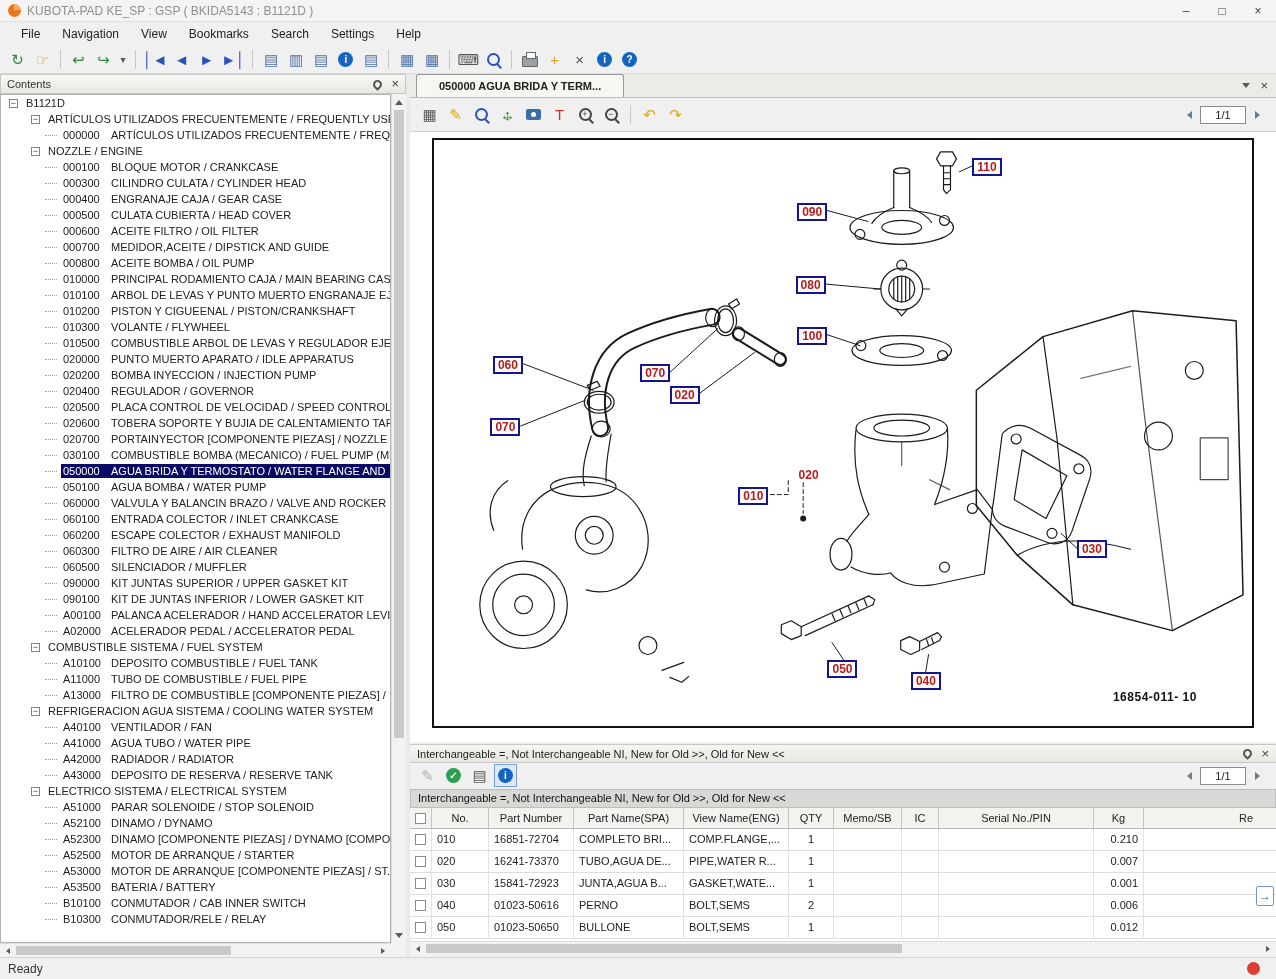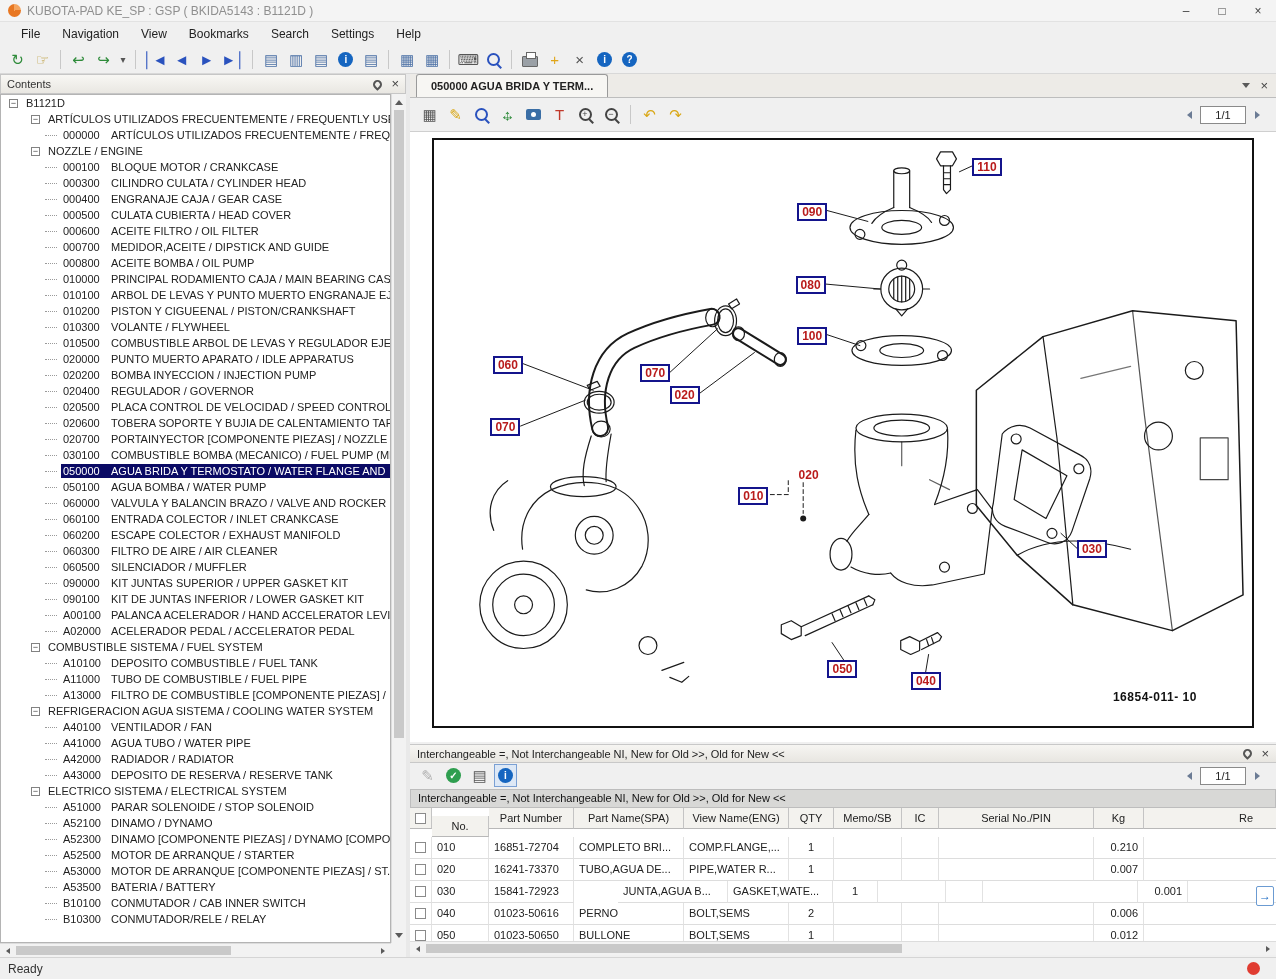--- a/index.html
+++ b/index.html
@@ -84,21 +84,21 @@
   .tree-hscroll { bottom:0; left:0; right:15px; }
   .sb-corner { position:absolute; bottom:0; right:0; width:15px; height:14px; background:#f2f2f2; }
   .hscroll .tri{border-width:3px}
   .hscroll .tri-left{border-right:4px solid #5a5a5a} .hscroll .tri-right{border-left:4px solid #5a5a5a}
 
   .splitter { position:absolute; top:74px; left:406px; width:4px; bottom:22px; background:#e9e9e9; }
 
   
   .right-area { position:absolute; top:74px; left:410px; right:0; bottom:22px; background:#f0f0f0; }
   .tab-bar { position:absolute; top:0; left:0; right:0; height:24px; display:flex; align-items:flex-end; background:#edebe7; border-bottom:1px solid #bdbdbd; }
-  .tab { height:23px; background:#f7f6f3; border:1px solid #9a9a9a; border-bottom:none; border-radius:3px 3px 0 0; padding:0 14px; font-size:11px; font-weight:bold; line-height:22px; margin-left:6px; color:#222; }
+  .tab { height:23px; background:#f7f6f3; border:1px solid #9a9a9a; border-bottom:none; border-radius:3px 3px 0 0; padding:0 22px; font-size:11px; font-weight:bold; line-height:22px; margin-left:6px; color:#222; }
   .tab-controls { margin-left:auto; display:flex; align-items:center; gap:10px; padding-right:8px; height:100%; }
   .fig-toolbar { position:absolute; top:24px; left:0; right:0; height:33px; display:flex; align-items:center; padding-left:8px; background:#f0f0f0; }
   .icons { display:flex; align-items:center; gap:3px; }
   .pager { margin-left:auto; display:flex; align-items:center; gap:4px; margin-right:10px; }
   .page-box { width:46px; height:18px; background:#fff; border:1px solid #8a8a8a; font-size:11px; text-align:center; line-height:16px; }
   .tri-btn { display:flex; align-items:center; justify-content:center; width:16px; height:16px; }
 
   .diagram-view { position:absolute; top:57px; left:0; right:0; height:611px; background:#fff; border-top:1px solid #cfcfcf; }
   .diagram-page { position:absolute; left:22px; top:6px; width:822px; height:590px; border:2px solid #111; background:#fff; }
   .diagram-page svg { display:block; width:100%; height:100%; }
@@ -639,21 +639,21 @@
       </div>
     </div>
 
     <div class="legend-bar">Interchangeable =, Not Interchangeable NI, New for Old &gt;&gt;, Old for New &lt;&lt;</div>
 
     <div class="parts-table">
       <div class="t-head">
           <div class="th chk" style="width: 22px;">
             <span class="checkbox"></span>
           </div>
-          <div class="th" style="width: 57px; margin-top: 8px;">No.</div>
+          <div class="th" style="width: 57px;">No.</div>
           <div class="th" style="width: 85px;">Part Number</div>
           <div class="th" style="width: 110px;">Part Name(SPA)</div>
           <div class="th" style="width: 105px;">View Name(ENG)</div>
           <div class="th" style="width: 45px;">QTY</div>
           <div class="th" style="width: 68px;">Memo/SB</div>
           <div class="th" style="width: 37px;">IC</div>
           <div class="th" style="width: 155px;">Serial No./PIN</div>
           <div class="th" style="width: 50px;">Kg</div>
           <div class="th" style="width: 205px;">Re</div>
         </div>
@@ -687,21 +687,21 @@
             <div class="td" style="width: 155px;"></div>
             <div class="td right" style="width: 50px;">0.007</div>
             <div class="td" style="width: 205px;"></div>
           </div>
           <div class="t-row">
             <div class="td chk" style="width: 22px;">
               <span class="checkbox"></span>
             </div>
             <div class="td" style="width: 57px;">030</div>
             <div class="td" style="width: 85px;">15841-72923</div>
-            <div class="td" style="width: 110px; margin-left: 44px;">JUNTA,AGUA B...</div>
+            <div class="td" style="width: 110px;">JUNTA,AGUA B...</div>
             <div class="td" style="width: 105px;">GASKET,WATE...</div>
             <div class="td center" style="width: 45px;">1</div>
             <div class="td" style="width: 68px;"></div>
             <div class="td" style="width: 37px;"></div>
             <div class="td" style="width: 155px;"></div>
             <div class="td right" style="width: 50px;">0.001</div>
             <div class="td" style="width: 205px;"></div>
           </div>
           <div class="t-row">
             <div class="td chk" style="width: 22px;">

